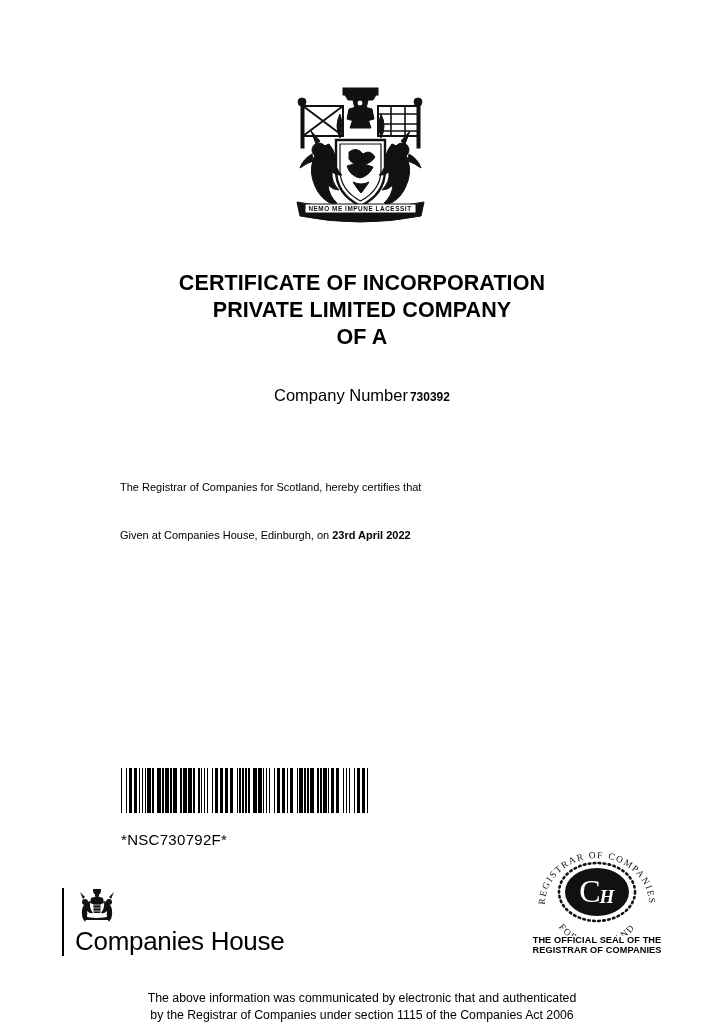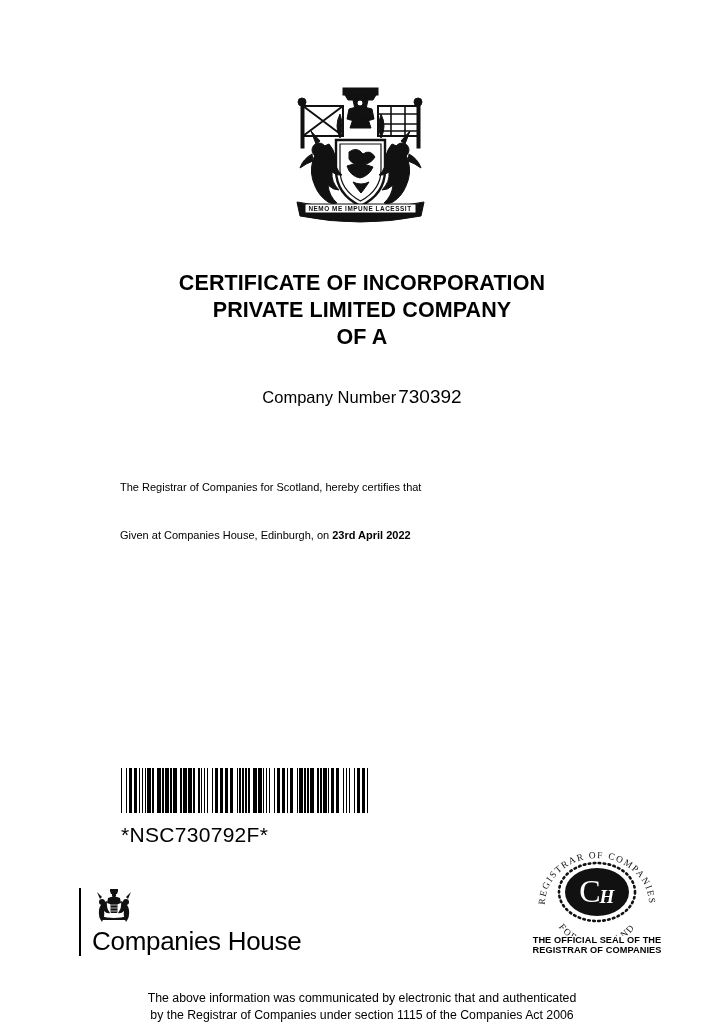--- a/index.html
+++ b/index.html
@@ -47,22 +47,22 @@
     top: 386px;
     width: 724px;
     text-align: center;
     white-space: nowrap;
   }
   .cn-label {
     font-size: 16.5px;
     text-align: center;
   }
   .cn-value {
-    font-size: 19px;
-    font-weight: normal;
+    font-size: 12px;
+    font-weight: bold;
     margin-left: 2px;
   }
 
   
   .body-block {
     position: absolute;
     left: 120px;
     top: 476px;
     width: 545px;
   }
@@ -95,29 +95,29 @@
   .barcode {
     height: 45px;
     display: flex;
     align-items: stretch;
   }
   .barcode i {
     display: block;
     height: 45px;
   }
   .barcode-text {
-    margin-top: 10px;
-    font-size: 21px;
+    margin-top: 18px;
+    font-size: 15px;
     letter-spacing: 0.3px;
   }
 
   
   .ch-logo {
     position: absolute;
-    left: 79px;
+    left: 62px;
     top: 888px;
     display: flex;
     align-items: stretch;
   }
   .ch-rule {
     width: 2px;
     background: #000;
     margin-right: 11px;
     align-self: stretch;
   }

